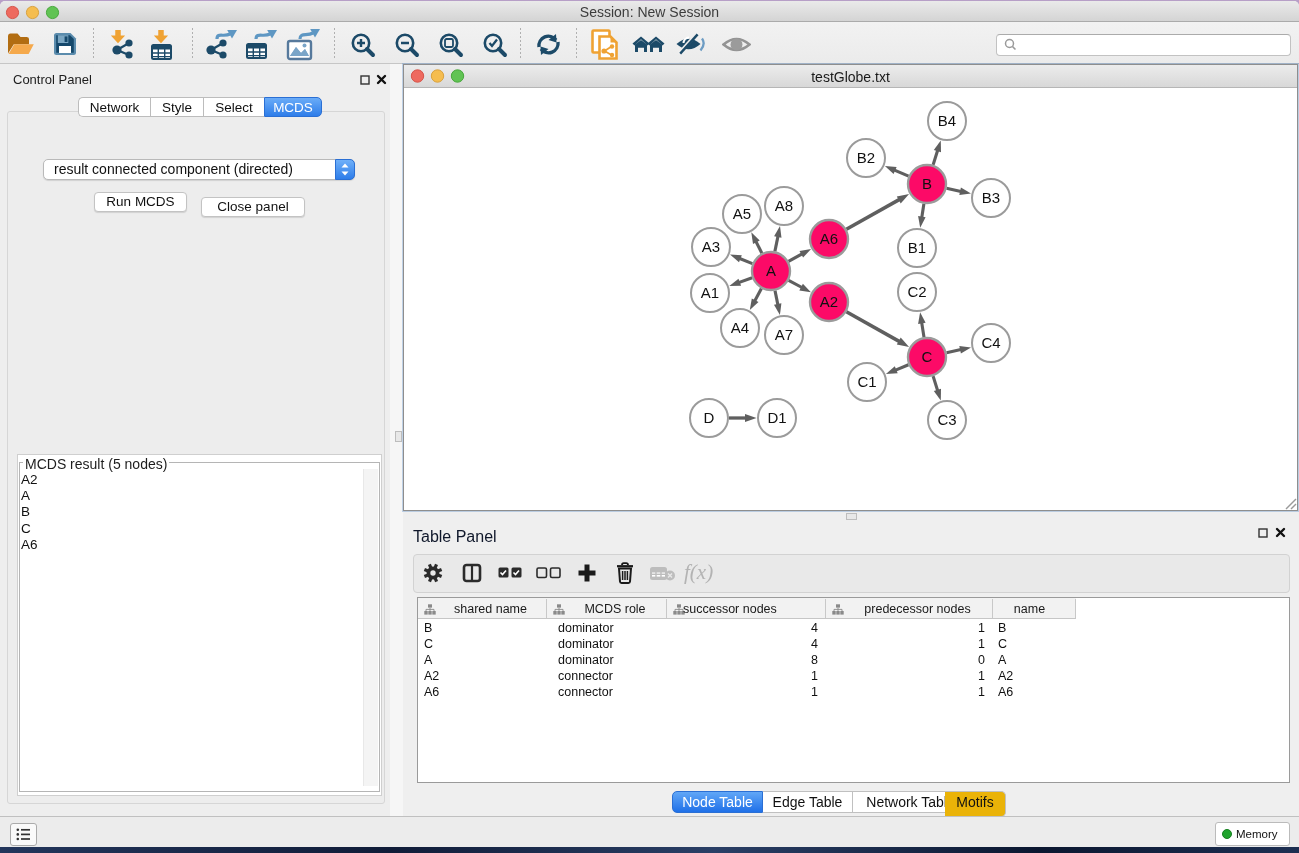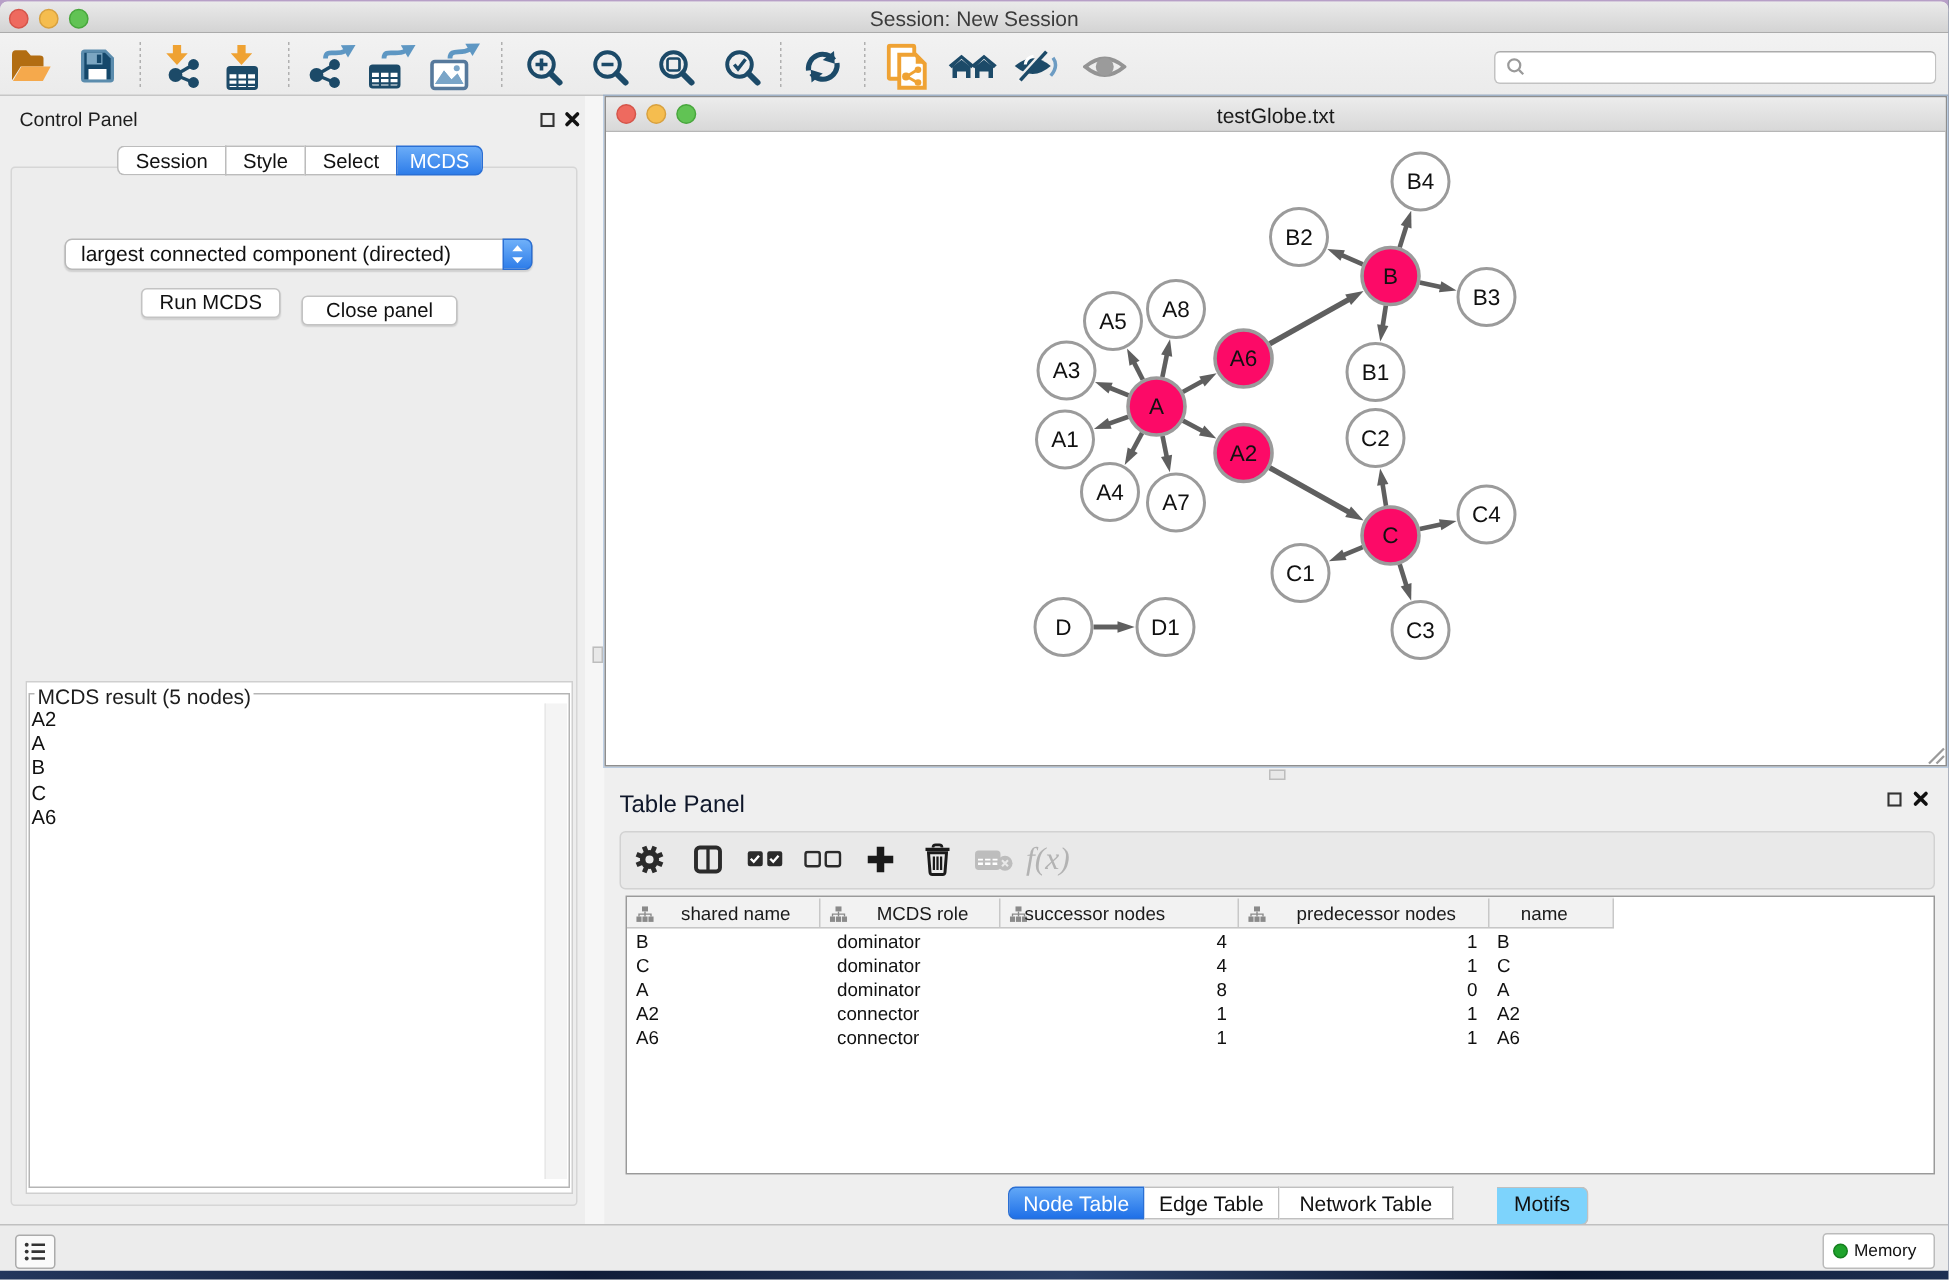--- a/index.html
+++ b/index.html
@@ -142,27 +142,27 @@
   <div style="position:absolute;left:0;top:63px;width:390px;height:752px;background:#eeeeee;"></div>
   <div style="position:absolute;left:390px;top:63px;width:13px;height:752px;background:#f6f6f6;"></div>
   <div style="position:absolute;left:403px;top:510px;width:896px;height:305px;background:#efefef;"></div>
   <div style="position:absolute;left:13px;top:71px;font-size:13px;color:#1d1d1d;">Control Panel</div>
     <svg style="position:absolute;left:360px;top:74px" width="10" height="10" viewBox="0 0 10 10">
       <rect x="1" y="1" width="8" height="8" fill="none" stroke="#333" stroke-width="1.4"></rect>
     </svg>
     <svg style="position:absolute;left:376px;top:73px" width="11" height="11" viewBox="0 0 11 11">
       <path d="M2,2 L9,9 M9,2 L2,9" stroke="#111" stroke-width="2.4" stroke-linecap="round"></path>
     </svg>
-    <div style="position:absolute;left:78px;top:96px;width:72px;height:20px;border-radius:5px 0 0 5px;background:#fff;color:#111;border:1px solid #bcbcbc;border-right-width:0;font-size:13.5px;text-align:center;line-height:20px;box-sizing:border-box;z-index:3;">Session</div>
+    <div style="position:absolute;left:78px;top:96px;width:72px;height:20px;border-radius:5px 0 0 5px;background:#fff;color:#111;border:1px solid #bcbcbc;border-right-width:0;font-size:13.5px;text-align:center;line-height:20px;box-sizing:border-box;z-index:3;">Network</div>
     <div style="position:absolute;left:150px;top:96px;width:53px;height:20px;background:#fff;color:#111;border:1px solid #bcbcbc;border-right-width:0;font-size:13.5px;text-align:center;line-height:20px;box-sizing:border-box;z-index:3;">Style</div>
     <div style="position:absolute;left:203px;top:96px;width:61px;height:20px;background:#fff;color:#111;border:1px solid #bcbcbc;border-right-width:0;font-size:13.5px;text-align:center;line-height:20px;box-sizing:border-box;z-index:3;">Select</div>
     <div style="position:absolute;left:264px;top:96px;width:58px;height:20px;border-radius:0 5px 5px 0;background:linear-gradient(#6aacf8,#2e7de9);color:#fff;border:1px solid #2a6fd4;font-size:13.5px;text-align:center;line-height:20px;box-sizing:border-box;z-index:3;">MCDS</div>
     <div style="position:absolute;left:7px;top:110px;width:376px;height:691px;background:#ededed;border:1px solid #d6d6d6;border-radius:3px;"></div>
     <div style="position:absolute;left:43px;top:158px;width:312px;height:21px;background:#fff;border:1px solid #b9b9b9;border-radius:5px;box-sizing:border-box;box-shadow:0 1px 1px rgba(0,0,0,0.12);"></div>
-    <div style="position:absolute;left:54px;top:158px;height:21px;line-height:21px;font-size:14px;color:#111;">largest connected component (directed)</div>
+    <div style="position:absolute;left:54px;top:158px;height:21px;line-height:21px;font-size:14px;color:#111;">result connected component (directed)</div>
     <div style="position:absolute;left:335px;top:158px;width:20px;height:21px;background:linear-gradient(#6fb0f9,#2e7de9);border:1px solid #2a6fd4;border-radius:0 5px 5px 0;box-sizing:border-box;"></div>
     <svg style="position:absolute;left:338px;top:160px" width="14" height="17" viewBox="0 0 14 17">
       <path d="M3.5,6.5 L7,2.5 L10.5,6.5 Z" fill="#fff"></path>
       <path d="M3.5,10.5 L7,14.5 L10.5,10.5 Z" fill="#fff"></path>
     </svg>
     <div style="position:absolute;left:94px;top:191px;width:93px;height:20px;background:#fff;border:1px solid #c3c3c3;border-radius:4px;box-sizing:border-box;box-shadow:0 1px 1px rgba(0,0,0,0.12);font-size:13.5px;color:#111;text-align:center;line-height:18px;">Run MCDS</div>
     <div style="position:absolute;left:201px;top:196px;width:104px;height:20px;background:#fff;border:1px solid #c3c3c3;border-radius:4px;box-sizing:border-box;box-shadow:0 1px 1px rgba(0,0,0,0.12);font-size:13.5px;color:#111;text-align:center;line-height:18px;">Close panel</div>
     <div style="position:absolute;left:17px;top:453px;width:365px;height:342px;background:#fff;border:1px solid #cfcfcf;box-sizing:border-box;"></div>
     <div style="position:absolute;left:19px;top:461px;width:361px;height:330px;border:1px solid #b5b5b5;box-sizing:border-box;"></div>
     <div style="position:absolute;left:23px;top:455px;background:#fff;padding:0 2px;font-size:14px;color:#1d1d1d;">MCDS result (5 nodes)</div>
@@ -388,21 +388,21 @@
     <div style="position:absolute;left:860px;top:668px;width:125px;text-align:right;font-size:12.5px;color:#111;">1</div>
     <div style="position:absolute;left:998px;top:668px;font-size:12.5px;color:#111;">A2</div>
     <div style="position:absolute;left:424px;top:684px;font-size:12.5px;color:#111;">A6</div>
     <div style="position:absolute;left:558px;top:684px;font-size:12.5px;color:#111;">connector</div>
     <div style="position:absolute;left:700px;top:684px;width:118px;text-align:right;font-size:12.5px;color:#111;">1</div>
     <div style="position:absolute;left:860px;top:684px;width:125px;text-align:right;font-size:12.5px;color:#111;">1</div>
     <div style="position:absolute;left:998px;top:684px;font-size:12.5px;color:#111;">A6</div>
     <div style="position:absolute;left:672px;top:790px;width:91px;height:22px;border-radius:5px 0 0 5px;background:linear-gradient(#61a7f7,#1f70e8);color:#fff;border:1px solid #2a6fd4;font-size:14px;text-align:center;line-height:21px;box-sizing:border-box;">Node Table</div>
     <div style="position:absolute;left:763px;top:790px;width:90px;height:22px;background:#fff;color:#111;border:1px solid #c0c0c0;border-left-width:0;font-size:14px;text-align:center;line-height:21px;box-sizing:border-box;">Edge Table</div>
     <div style="position:absolute;left:853px;top:790px;width:116px;height:22px;background:#fff;color:#111;border:1px solid #c0c0c0;border-left-width:0;font-size:14px;text-align:center;line-height:21px;box-sizing:border-box;">Network Table</div>
-    <div style="position:absolute;left:998px;top:790px;width:61px;height:26px;border-radius:0 5px 5px 0;background:#7dd3fc;color:#111;border:1px solid #c0c0c0;border-left-width:0;font-size:14px;text-align:center;line-height:21px;box-sizing:border-box;">Motifs</div>
+    <div style="position:absolute;left:945px;top:790px;width:61px;height:26px;border-radius:0 5px 5px 0;background:#eab308;color:#111;border:1px solid #c0c0c0;border-left-width:0;font-size:14px;text-align:center;line-height:21px;box-sizing:border-box;">Motifs</div>
   <div style="position:absolute;left:0;top:815px;width:1299px;height:32px;background:#ececec;border-top:1px solid #c0c0c0;box-sizing:border-box;"></div>
     <div style="position:absolute;left:10px;top:822px;width:27px;height:23px;background:#fafafa;border:1px solid #ababab;border-radius:3px;box-sizing:border-box;"></div>
     <svg style="position:absolute;left:16px;top:827px" width="15" height="13" viewBox="0 0 15 13">
       <circle cx="1.8" cy="1.8" r="1.3" fill="#333"></circle>
       <line x1="5" y1="1.8" x2="14" y2="1.8" stroke="#333" stroke-width="1.7"></line>
       <circle cx="1.8" cy="6.3999999999999995" r="1.3" fill="#333"></circle>
       <line x1="5" y1="6.3999999999999995" x2="14" y2="6.3999999999999995" stroke="#333" stroke-width="1.7"></line>
       <circle cx="1.8" cy="11.0" r="1.3" fill="#333"></circle>
       <line x1="5" y1="11.0" x2="14" y2="11.0" stroke="#333" stroke-width="1.7"></line>
     </svg>

